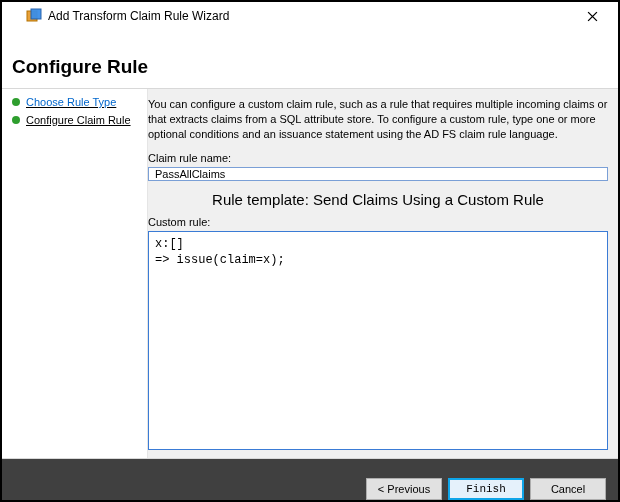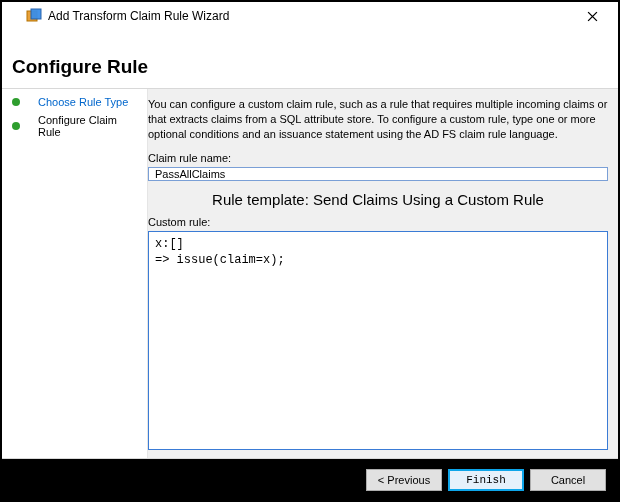--- a/index.html
+++ b/index.html
@@ -62,23 +62,24 @@
     padding-top: 4px;
   }
   .sidebar .side-head {
     font-weight: bold;
     padding: 4px 8px;
     font-size: 11px;
   }
   .side-item {
     display: flex;
     align-items: center;
-    gap: 18px;
+    gap: 6px;
     padding: 3px 8px 3px 10px;
     cursor: pointer;
+    text-decoration: underline;
   }
   .side-item.current .side-label {
     color: #0066cc;
   }
   .bullet {
     width: 8px; height: 8px; border-radius: 50%;
     background: #2e9e2e;
     flex: 0 0 auto;
   }
   .side-label { font-size: 11px; }
@@ -123,24 +124,24 @@
     font-size: 12px;
     padding: 4px 6px;
     resize: none;
     outline: none;
     white-space: pre;
     overflow-y: scroll;
     line-height: 1.35;
   }
   .buttonbar {
     height: 42px;
-    background: #000000;
+    background: #404040;
     border-top: 1px solid #d8d8d8;
     display: flex;
-    align-items: center;
+    align-items: flex-end;
     justify-content: flex-end;
     gap: 6px;
     padding: 0 12px;
   }
   .btn {
     min-width: 76px;
     height: 22px;
     font-size: 11px;
     font-family: inherit;
     background: #e1e1e1;

